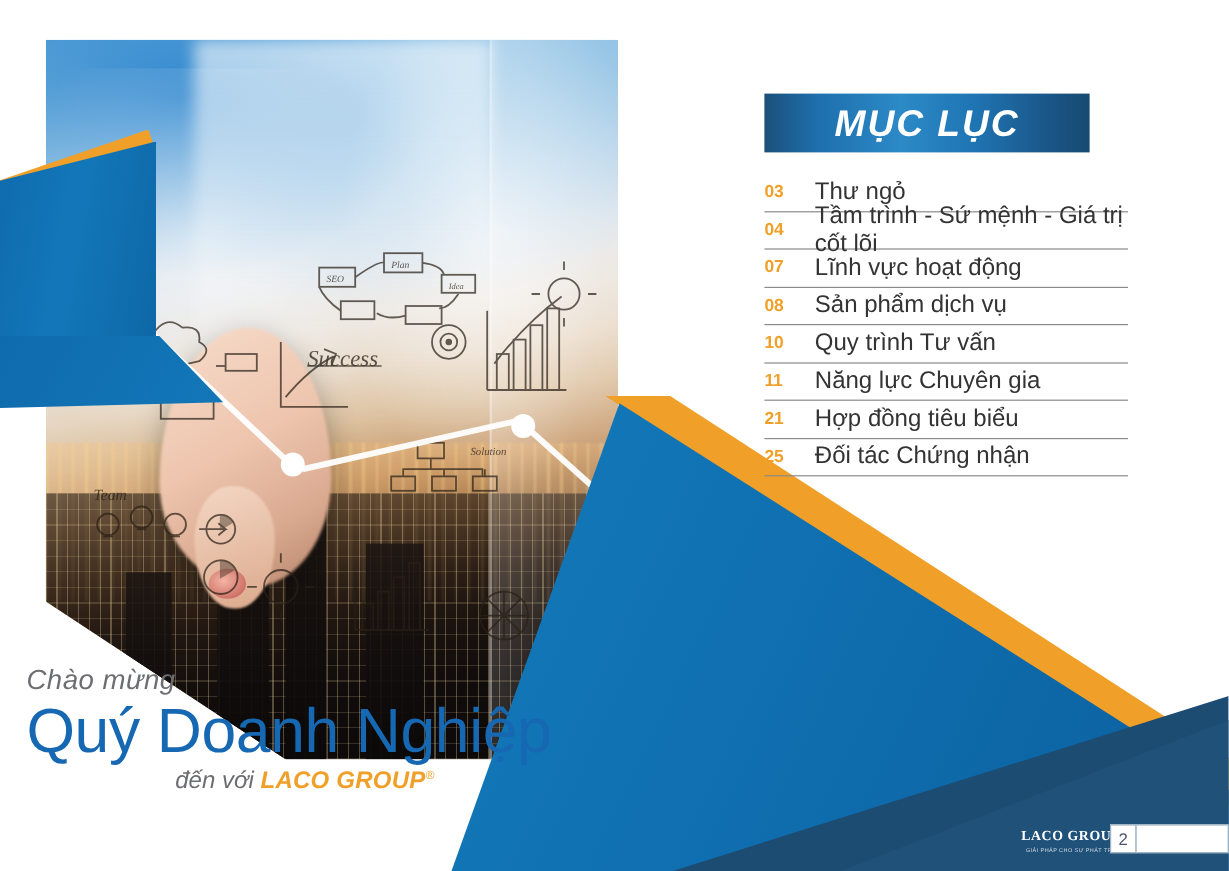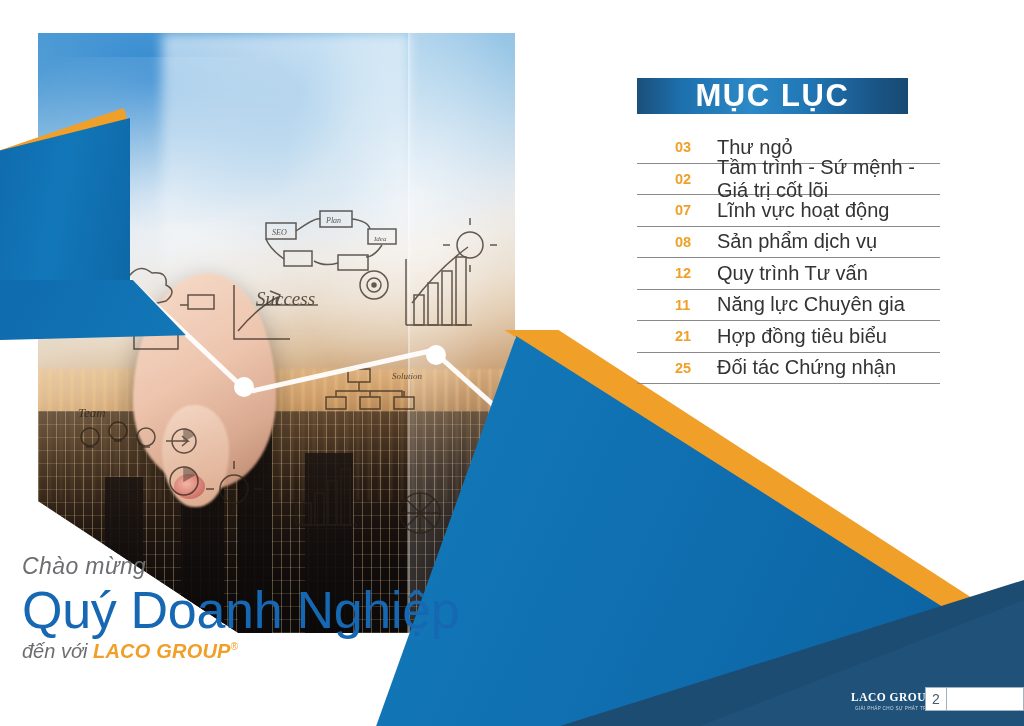--- a/index.html
+++ b/index.html
@@ -179,43 +179,42 @@
     z-index:4;
   }
 
   
   .toc {
     position:absolute; left:637px; top:78px;
     width:310px;
     z-index:6;
   }
   .toc-banner {
-    width:271px; height:36px;
+    width:271px; height:49px;
     background:linear-gradient(90deg,#1b4f7a 0%, #1d6fad 16%, #2c8ac6 42%, #1f75b4 64%, #1a5586 88%, #164a72 100%);
-    display:flex; align-items:center; justify-content:center;
+    display:flex; align-items:center; justify-content:center;font-style:italic;
   }
   .toc-banner-title {
     color:#ffffff;
     font-size:31px;
     font-weight:bold;
     letter-spacing:1.6px;
   }
   .toc-list { margin-top:18px; width:303px; }
   .toc-row {
     display:flex; align-items:center;
     height:31.5px;
     border-bottom:1px solid #8a8a8a;
   }
   .toc-num {
     color:#f0a028;
     font-size:14.5px;
     font-weight:bold;
     width:42px;
     flex:0 0 42px;
-    margin-left:38px;
   }
   .toc-label {
     color:#333333;
     font-size:20px;
   }
 
   
   .welcome { position:absolute; left:22px; top:553px; z-index:7; }
   .welcome-line1 {
     color:#6d6e71;
@@ -226,21 +225,21 @@
   .welcome-line2 {
     color:#1668b3;
     font-size:52px;
     font-weight:normal;
     letter-spacing:-.3px;
     margin-top:2px;
     line-height:1.08;
   }
   .welcome-line3 {
     margin-top:2px;
-    text-align:left;
+    text-align:right;
     width:340px;
     font-size:20px;
     font-style:italic;
   }
   .w3-a { color:#6d6e71; }
   .w3-b { color:#f0a028; font-weight:bold; font-style:italic; letter-spacing:.2px; }
   .w3-reg { color:#f0a028; font-size:10px; vertical-align:super; }
 
   
   .footer-logo {
@@ -415,33 +414,33 @@
     <div class="toc-banner">
       <span class="toc-banner-title">MỤC LỤC</span>
     </div>
     <div class="toc-list">
 
       <div class="toc-row">
         <span class="toc-num">03</span>
         <span class="toc-label">Thư ngỏ</span>
       </div>
       <div class="toc-row">
-        <span class="toc-num">02</span>
+        <span class="toc-num">04</span>
         <span class="toc-label">Tầm trình - Sứ mệnh - Giá trị cốt lõi</span>
       </div>
       <div class="toc-row">
         <span class="toc-num">07</span>
         <span class="toc-label">Lĩnh vực hoạt động</span>
       </div>
       <div class="toc-row">
         <span class="toc-num">08</span>
         <span class="toc-label">Sản phẩm dịch vụ</span>
       </div>
       <div class="toc-row">
-        <span class="toc-num">12</span>
+        <span class="toc-num">10</span>
         <span class="toc-label">Quy trình Tư vấn</span>
       </div>
       <div class="toc-row">
         <span class="toc-num">11</span>
         <span class="toc-label">Năng lực Chuyên gia</span>
       </div>
       <div class="toc-row">
         <span class="toc-num">21</span>
         <span class="toc-label">Hợp đồng tiêu biểu</span>
       </div>

